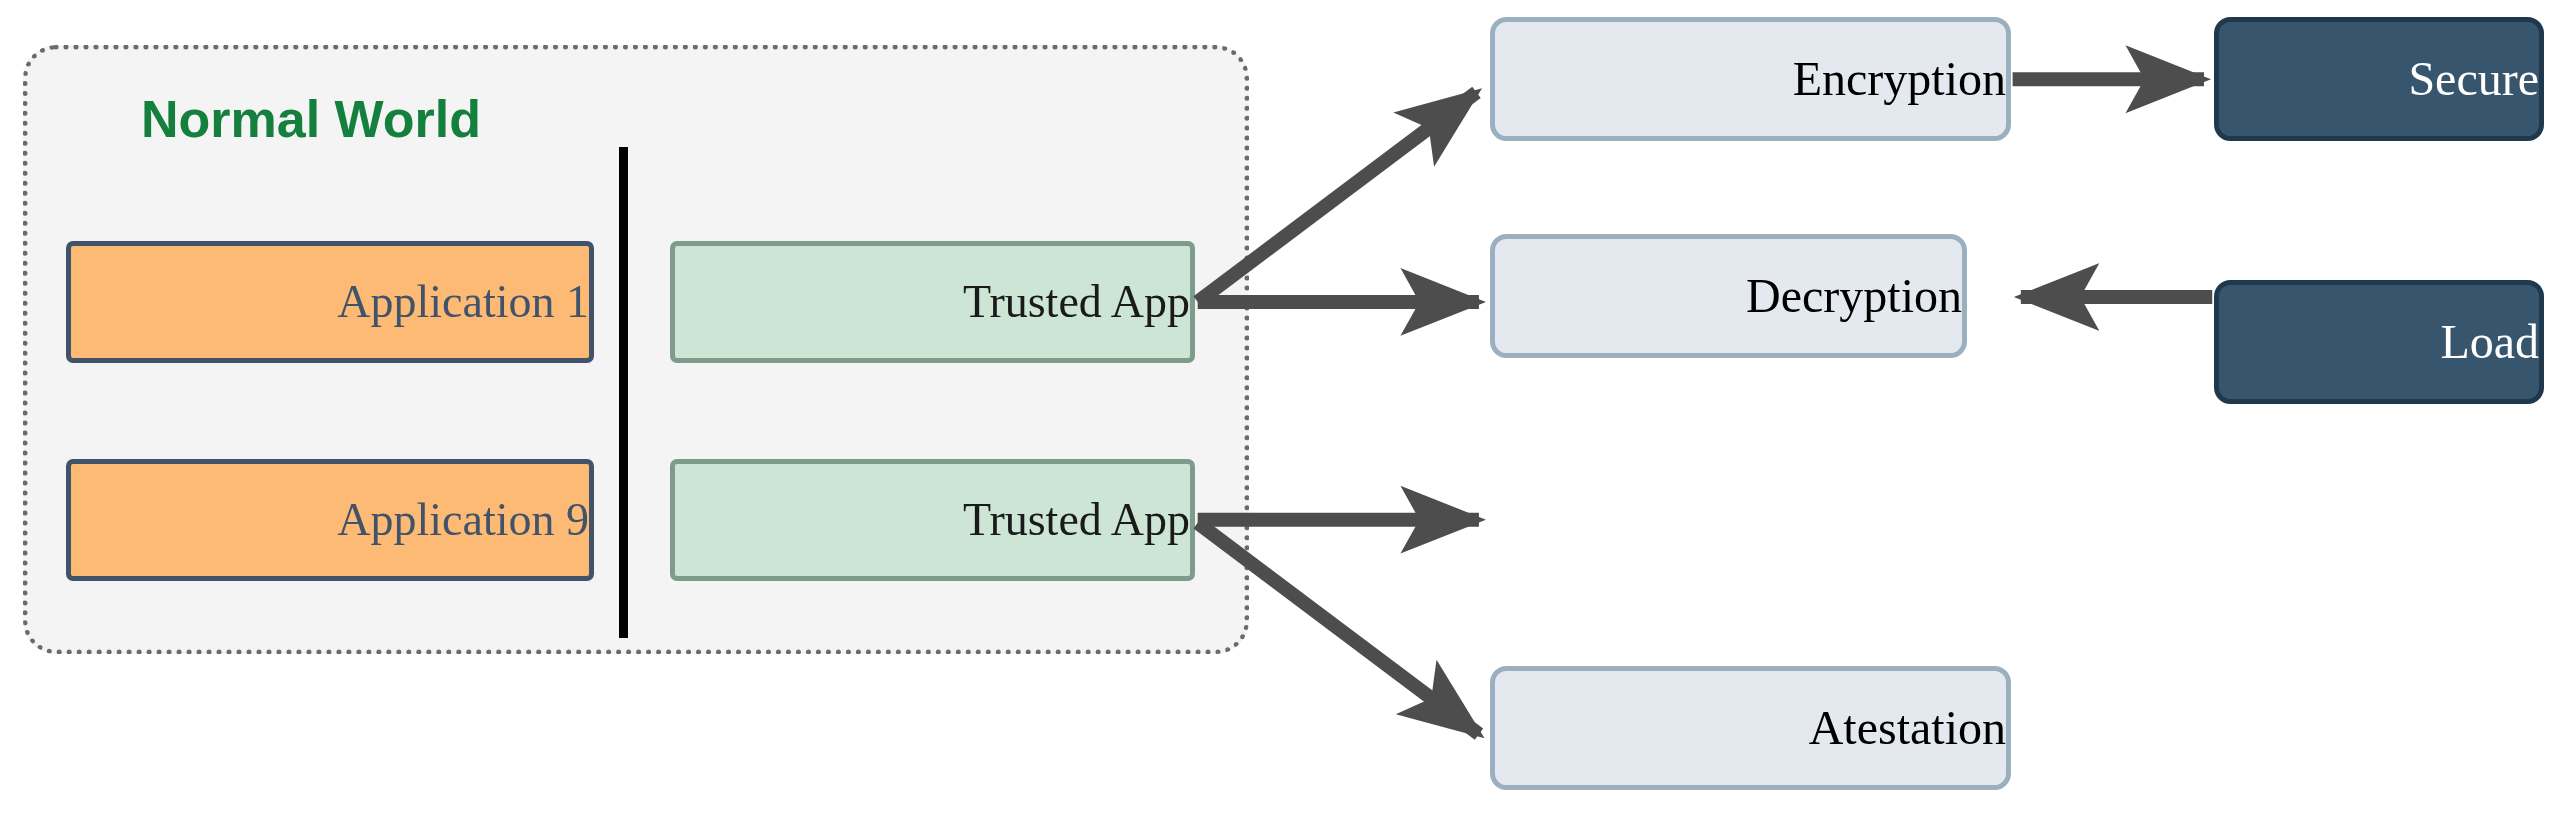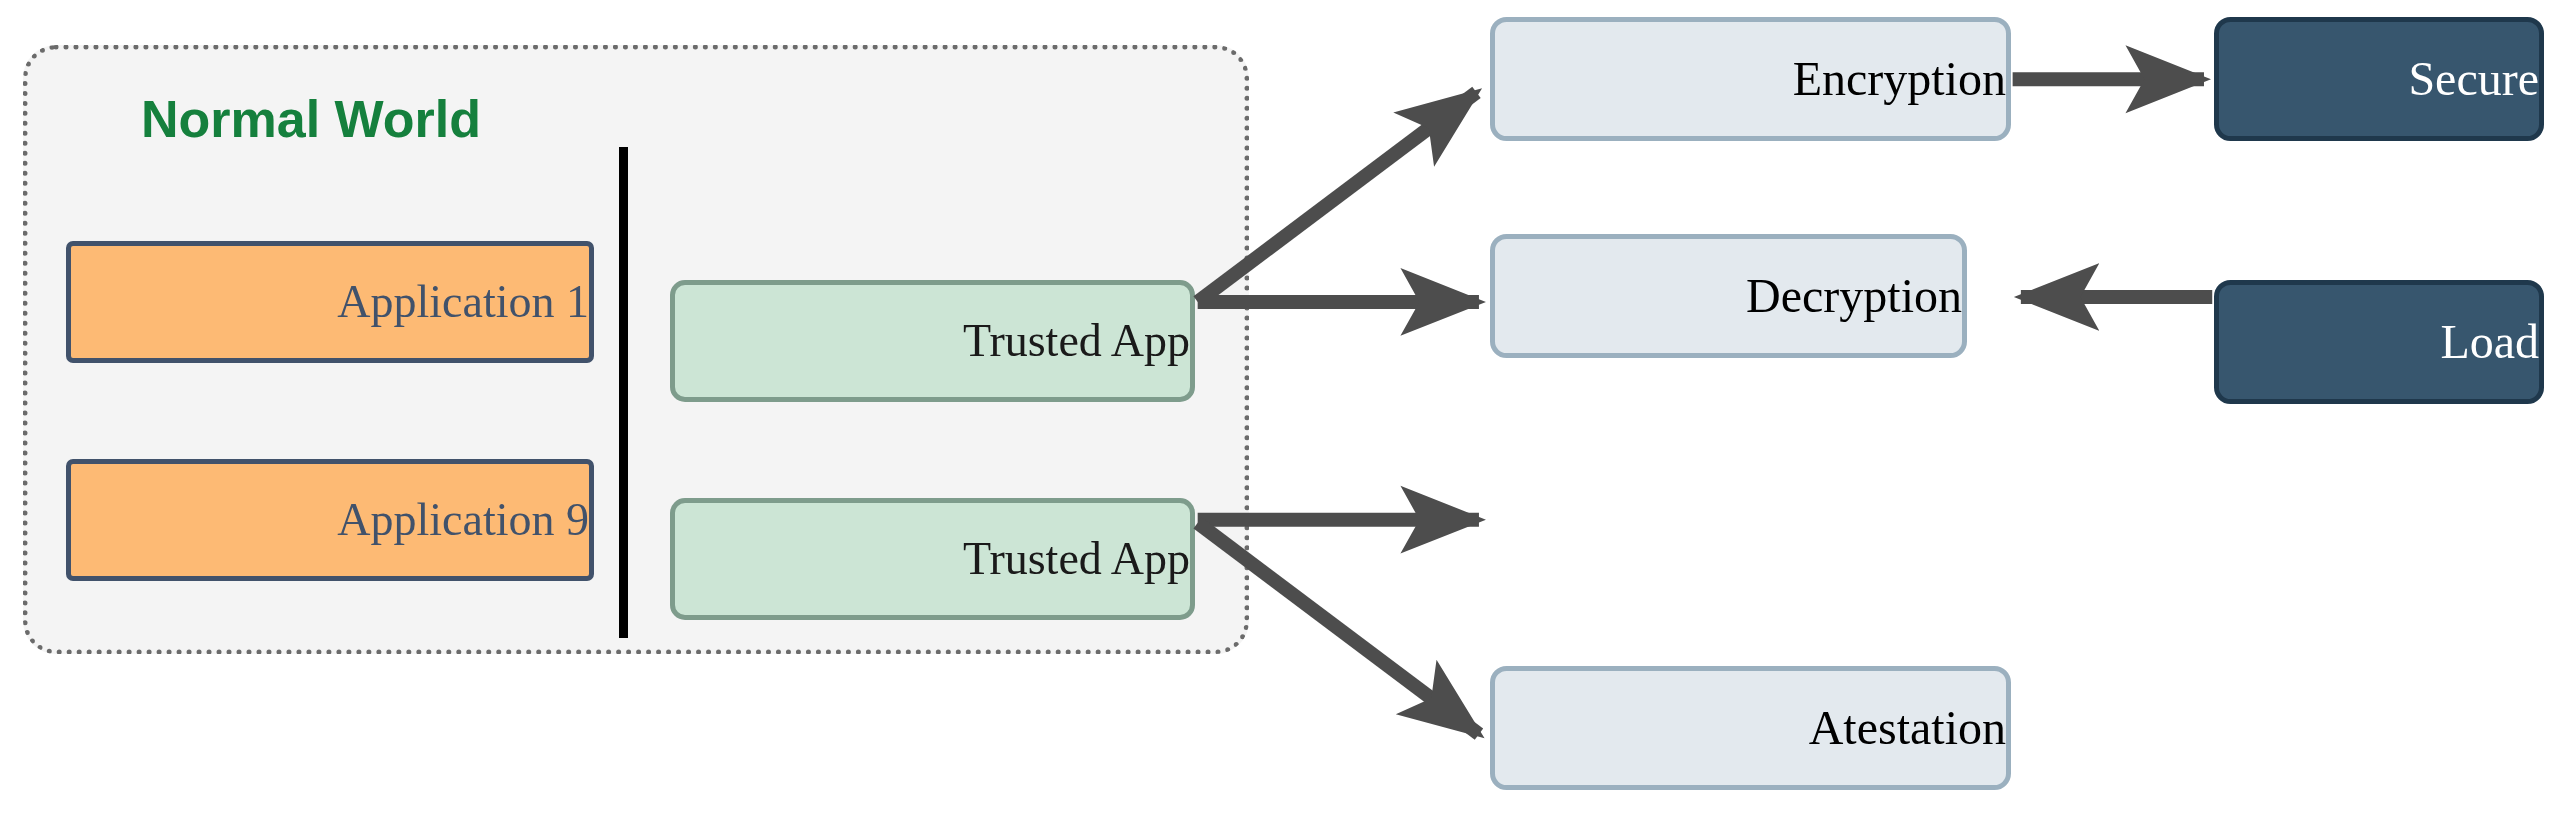--- a/index.html
+++ b/index.html
@@ -65,22 +65,21 @@
   }
   #node-app1{ left:66px; top:241px; width:528px; height:122px; }
   #node-app2{ left:66px; top:459px; width:528px; height:122px; }
 
   
   .node.trusted{
     background:#cce5d5;
     border:5px solid #7e9c8c;
     color:#1a1a1a;
     font-size:46px;
-    border-radius:15px;
-    margin-top:39px;
+    border-radius:7px;
   }
   #node-trusted1{ left:670px; top:241px; width:525px; height:122px; }
   #node-trusted2{ left:670px; top:459px; width:525px; height:122px; }
 
   
   .node.service{
     background:#e3e9ee;
     border:5.8px solid #9bb0bf;
     color:#000000;
     font-size:48px;

